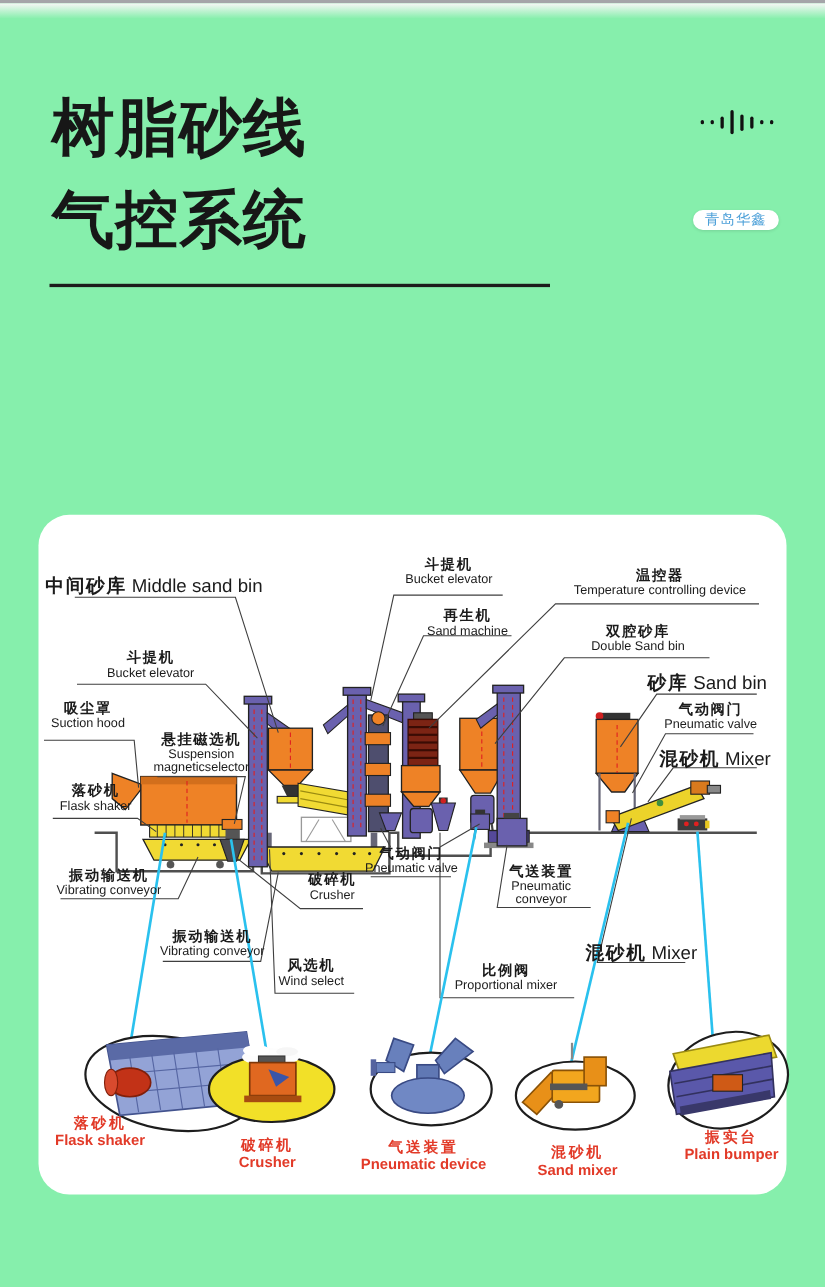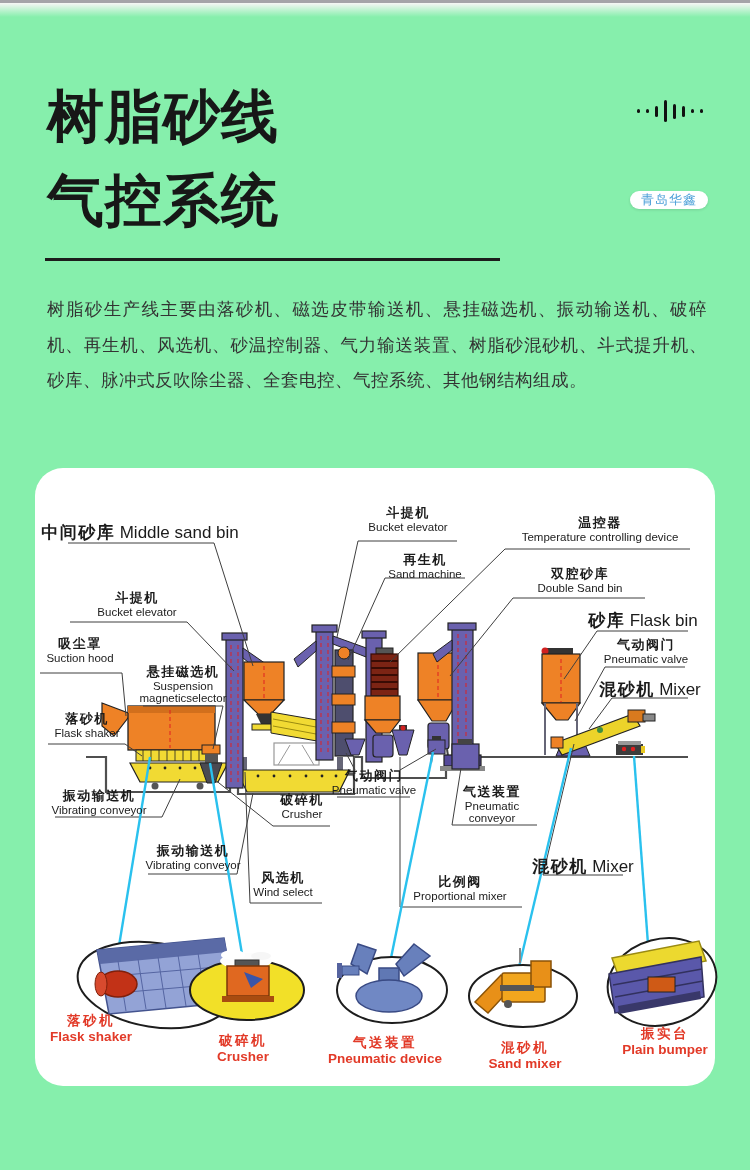--- a/index.html
+++ b/index.html
@@ -51,21 +51,20 @@
       <i style="height:4px"></i>
       <i style="height:11px"></i>
     <i style="height:22px"></i>
       <i style="height:15px"></i>
       <i style="height:11px"></i>
     <i style="height:4px"></i>
       <i style="height:4px"></i>
   </div>
   <div class="badge">青岛华鑫</div>
 
-  <p class="intro">树脂砂生产线主要由落砂机、磁选皮带输送机、悬挂磁选机、振动输送机、破碎机、再生机、风选机、砂温控制器、气力输送装置、树脂砂混砂机、斗式提升机、砂库、脉冲式反吹除尘器、全套电控、气控系统、其他钢结构组成。</p>
 
   <svg class="gfx" width="750" height="1170" viewBox="0 0 750 1170">
 
     <rect x="35" y="468" width="680" height="618" rx="28" fill="#ffffff"></rect>
 
     <g stroke="#4f4f4f" stroke-width="2.2" fill="none">
       <path d="M86,757 H106 V792 H230 V757 H238 V794 H354 V757 H362 V778 H446 V757 H688"></path>
     </g>
 
     <g>
@@ -333,21 +332,21 @@
   <div class="lbl" style="left:580px;top:567px">
     <span class="cn">双腔砂库</span>
     <span class="en">Double Sand bin</span>
   </div>
   <div class="lbl" style="left:137px;top:591px">
     <span class="cn">斗提机</span>
     <span class="en">Bucket elevator</span>
   </div>
   <div class="lbl inline" style="left:643px;top:612px">
     <span class="cn">砂库</span>
-    <span class="en">Flask bin</span>
+    <span class="en">Sand bin</span>
   </div>
   <div class="lbl" style="left:80px;top:637px">
     <span class="cn">吸尘罩</span>
     <span class="en">Suction hood</span>
   </div>
   <div class="lbl" style="left:646px;top:638px">
     <span class="cn">气动阀门</span>
     <span class="en">Pneumatic valve</span>
   </div>
   <div class="lbl wrap" style="left:183px;top:665px">

